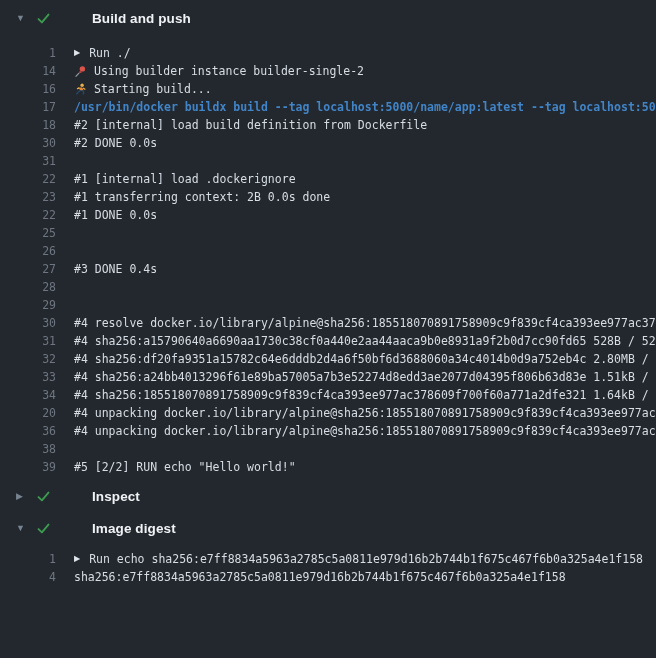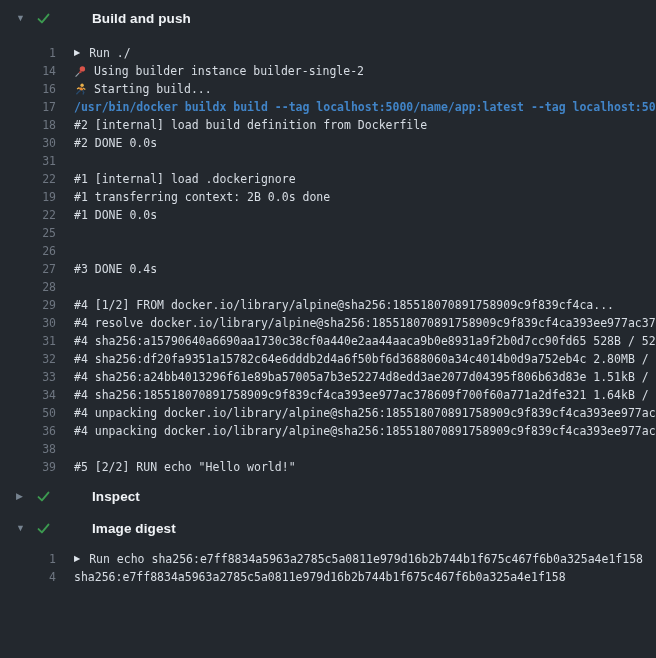--- a/index.html
+++ b/index.html
@@ -117,21 +117,21 @@
     <span class="line-num">31</span>
     <span class="line-text"><span class="line-body"></span></span>
   </div>
 
   <div class="log-line">
     <span class="line-num">22</span>
     <span class="line-text"><span class="line-body">#1 [internal] load .dockerignore</span></span>
   </div>
 
   <div class="log-line">
-    <span class="line-num">19</span>
+    <span class="line-num">23</span>
     <span class="line-text"><span class="line-body">#1 transferring context: 2B 0.0s done</span></span>
   </div>
 
   <div class="log-line">
     <span class="line-num">22</span>
     <span class="line-text"><span class="line-body">#1 DONE 0.0s</span></span>
   </div>
 
   <div class="log-line">
     <span class="line-num">25</span>
@@ -147,21 +147,20 @@
     <span class="line-text"><span class="line-body">#3 DONE 0.4s</span></span>
   </div>
 
   <div class="log-line">
     <span class="line-num">28</span>
     <span class="line-text"><span class="line-body"></span></span>
   </div>
 
   <div class="log-line">
     <span class="line-num">29</span>
-    <span class="line-text"><span class="line-body">#4 [1/2] FROM docker.io/library/alpine@sha256:185518070891758909c9f839cf4ca...</span></span>
   </div>
 
   <div class="log-line">
     <span class="line-num">30</span>
     <span class="line-text"><span class="line-body">#4 resolve docker.io/library/alpine@sha256:185518070891758909c9f839cf4ca393ee977ac378</span></span>
   </div>
 
   <div class="log-line">
     <span class="line-num">31</span>
     <span class="line-text"><span class="line-body">#4 sha256:a15790640a6690aa1730c38cf0a440e2aa44aaca9b0e8931a9f2b0d7cc90fd65 528B / 528</span></span>
@@ -176,21 +175,21 @@
     <span class="line-num">33</span>
     <span class="line-text"><span class="line-body">#4 sha256:a24bb4013296f61e89ba57005a7b3e52274d8edd3ae2077d04395f806b63d83e 1.51kB / 1</span></span>
   </div>
 
   <div class="log-line">
     <span class="line-num">34</span>
     <span class="line-text"><span class="line-body">#4 sha256:185518070891758909c9f839cf4ca393ee977ac378609f700f60a771a2dfe321 1.64kB / 1</span></span>
   </div>
 
   <div class="log-line">
-    <span class="line-num">50</span>
+    <span class="line-num">20</span>
     <span class="line-text"><span class="line-body">#4 unpacking docker.io/library/alpine@sha256:185518070891758909c9f839cf4ca393ee977ac378</span></span>
   </div>
 
   <div class="log-line">
     <span class="line-num">36</span>
     <span class="line-text"><span class="line-body">#4 unpacking docker.io/library/alpine@sha256:185518070891758909c9f839cf4ca393ee977ac378</span></span>
   </div>
 
 
   <div class="log-line">

